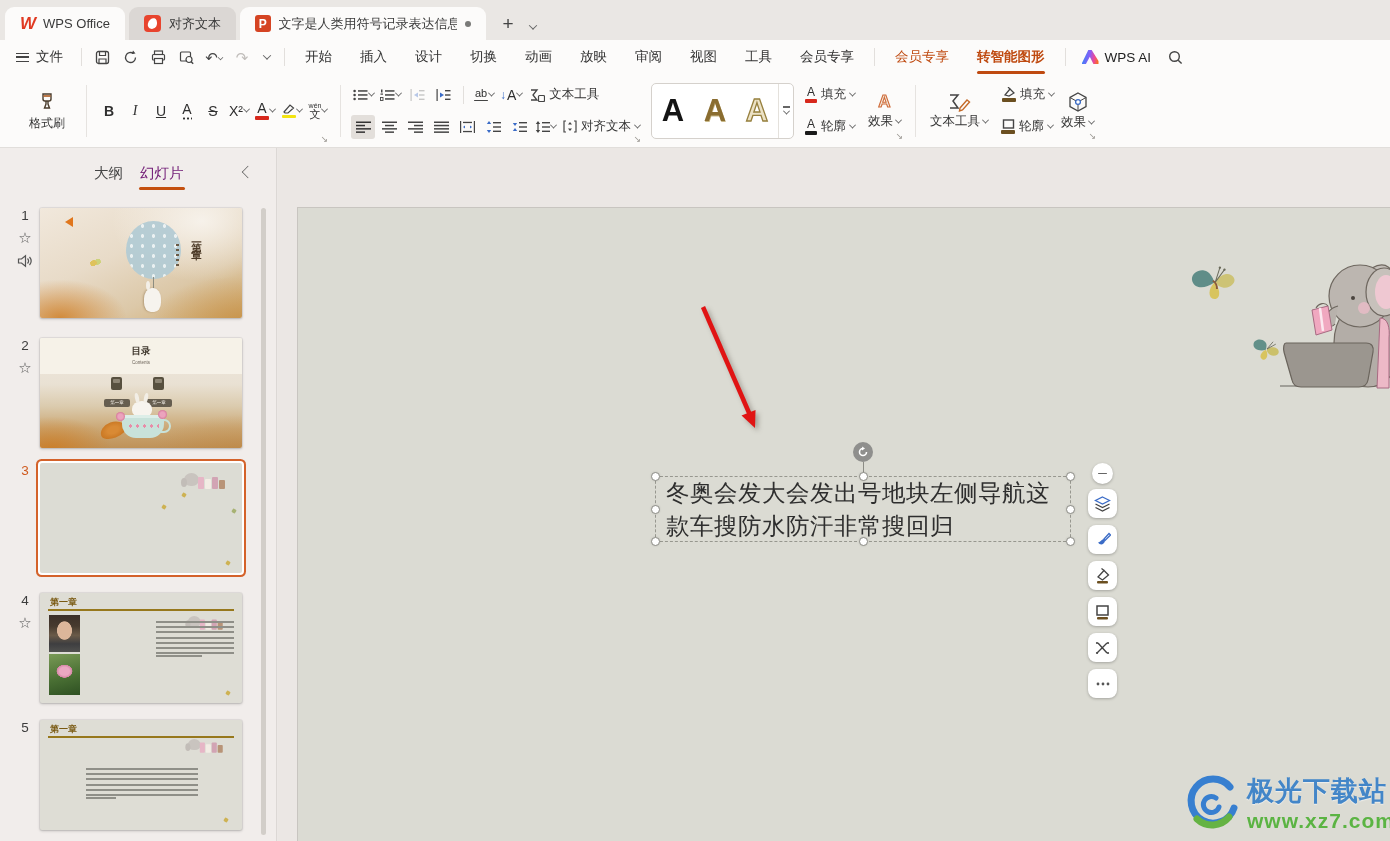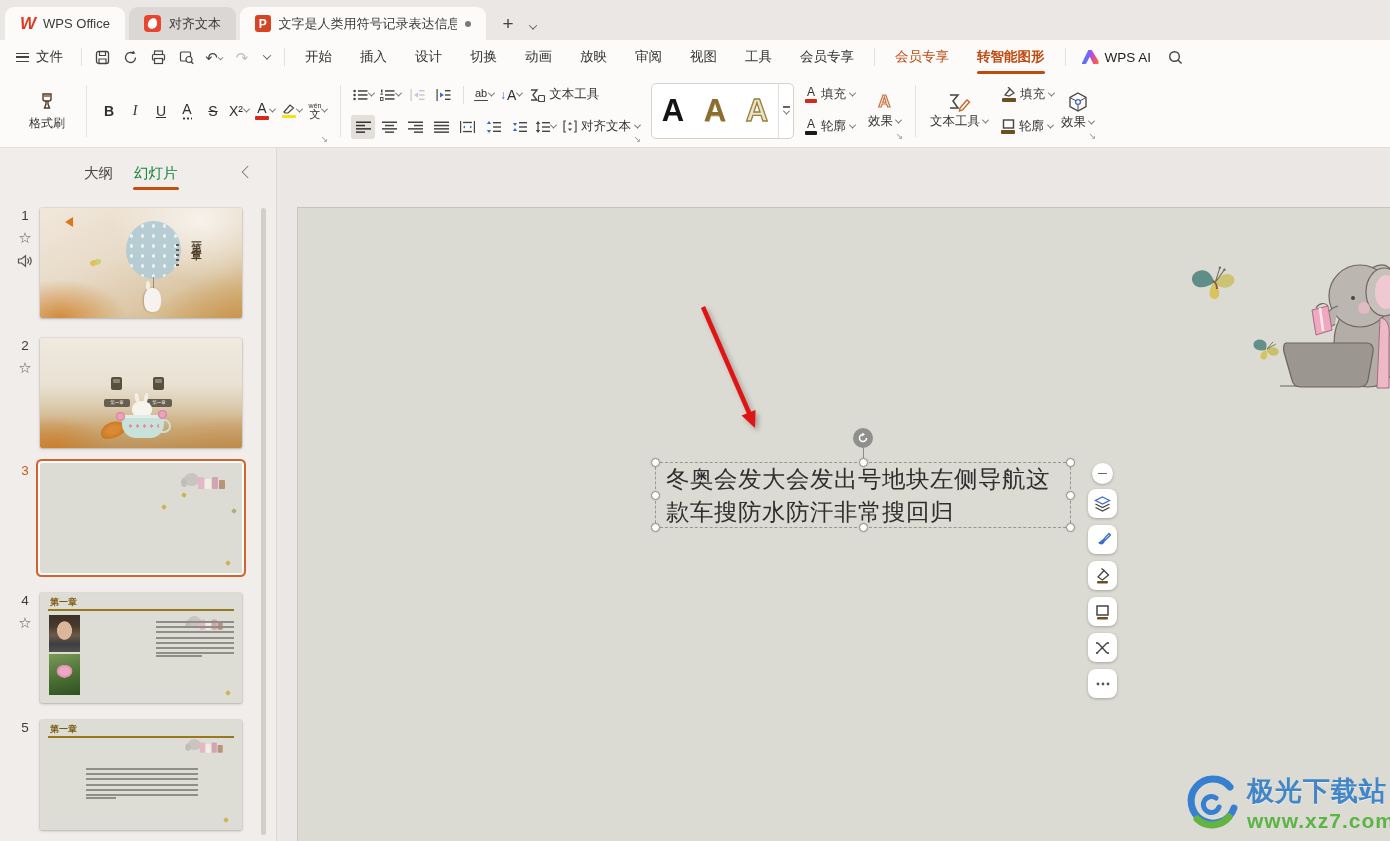--- a/index.html
+++ b/index.html
@@ -69,22 +69,22 @@
   .tile.a3{color:#ece2c6;-webkit-text-stroke:1.3px #97803f}
   .gal .more{width:15px;border-left:1px solid #e4e1dc;display:flex;flex-direction:column;align-items:center;justify-content:center;gap:2px}
   .gal .more i{display:block;width:7px;height:1.5px;background:#666}
   .vcol{display:flex;flex-direction:column;justify-content:center;gap:2px}
   .vbig{display:flex;flex-direction:column;align-items:center;justify-content:center;gap:1px;height:56px;padding:0 4px;font-size:12.5px;color:#333}
 
   
   #panel{position:absolute;top:148px;left:0;width:277px;bottom:0;background:#f1edeb;border-right:1px solid #dcd8d5}
   .ptabs{position:absolute;top:14px;left:0;width:100%;height:26px;font-size:14.5px}
   .ptab{position:absolute;top:2px;color:#454545}
-  .ptab.outl{left:84px}
-  .ptab.sld{left:134px;color:#15803d}
+  .ptab.outl{left:94px}
+  .ptab.sld{left:140px;color:#701a75}
   .ptab.sld::after{content:"";position:absolute;left:-1px;right:-1px;bottom:-7px;height:3px;background:#c4500f;border-radius:2px}
   .collapse{position:absolute;left:241px;top:3px;width:14px;height:14px;border-left:1.6px solid #555;border-bottom:1.6px solid #555;transform:rotate(45deg) scale(.62)}
   .srow{position:absolute;left:0;width:100%}
   .gut{position:absolute;left:12px;width:26px;text-align:center}
   .gnum{font-size:13.5px;color:#3d3d3d}
   .gnum.sel{color:#cf5a1e}
   .gstar{font-size:15px;color:#555;margin-top:7px;line-height:1}
   .gaudio{margin-top:9px}
   .thumb{position:absolute;left:40px;top:0;width:202px;height:110px;border-radius:2px;box-shadow:0 1px 3px rgba(0,0,0,.22),0 0 0 1px rgba(0,0,0,.05);overflow:hidden;background:#deddd5}
   .thumb.sel{box-shadow:0 0 0 2px #fff,0 0 0 4px #d4622a}
@@ -131,21 +131,21 @@
   .tline{position:absolute;left:8px;right:8px;top:16px;height:1.5px;background:#97781c}
   .tbars{position:absolute;background:repeating-linear-gradient(#8f8f88 0 2px,transparent 2px 5.2px)}
   .photo1{position:absolute;left:9px;top:22px;width:31px;height:37px;background:radial-gradient(13px 16px at 50% 42%,#dcb69a 55%,transparent 60%),linear-gradient(180deg,#3c3028 0%,#473a2e 30%,#6a5a48 55%,#3e3e40 78%,#50504e 100%)}
   .photo2{position:absolute;left:9px;top:61px;width:31px;height:41px;background:radial-gradient(11px 9px at 50% 42%,#eba8c2 45%,#d687a6 70%,transparent 74%),linear-gradient(165deg,#7a9a56 0%,#4a7034 55%,#2e5022 100%)}
 
   
   #canvas{position:absolute;top:148px;left:278px;right:0;bottom:0;background:#ebe7e4;overflow:hidden}
   #slide{position:absolute;left:19px;top:59px;right:0;bottom:0;background:#dbdbd3;border-left:1px solid #c8c5c0;border-top:1px solid #c8c5c0}
   .bfly{position:absolute}
   .arrow-svg{position:absolute;left:415px;top:150px;filter:drop-shadow(3px 3px 2.5px rgba(60,50,40,.35))}
-  #textbox{position:absolute;left:377px;top:314px;width:416px;height:66px;border:1px dashed #97978f}
+  #textbox{position:absolute;left:377px;top:328px;width:416px;height:66px;border:1px dashed #97978f}
   #textbox .txt{position:absolute;left:10px;top:0;right:6px;font-size:23.5px;line-height:33px;color:#2e2e2e;font-weight:500;letter-spacing:.5px}
   .h{position:absolute;width:9px;height:9px;border-radius:50%;background:#fff;border:1px solid #8c8c85;box-shadow:0 0 2px rgba(0,0,0,.15)}
   .rotwrap{position:absolute;left:50%;top:-35px;transform:translateX(-50%);width:20px;height:20px;border-radius:50%;background:#8f8f8d;display:flex;align-items:center;justify-content:center}
   .rotstem{position:absolute;left:50%;top:-15px;width:1px;height:11px;background:#8c8c85}
   .fbtn{position:absolute;left:810px;width:29px;height:29px;background:#fff;border-radius:8px;box-shadow:0 1px 3px rgba(0,0,0,.25);display:flex;align-items:center;justify-content:center}
   .fmin{position:absolute;left:814px;top:315px;width:21px;height:21px;background:#fff;border-radius:50%;box-shadow:0 1px 3px rgba(0,0,0,.25);display:flex;align-items:center;justify-content:center}
   .fmin i{display:block;width:9px;height:1.8px;background:#666;border-radius:1px}
   #wmark{position:absolute;left:905px;top:625px;display:flex;align-items:center;gap:6px;opacity:.95}
   .wm-name{font-size:27px;font-weight:bold;color:#3b82c8;letter-spacing:1px;text-shadow:0 1px 1px rgba(255,255,255,.6)}
   .wm-url{font-size:21px;font-weight:bold;color:#55b23c;letter-spacing:1px}
@@ -567,20 +567,24 @@
       <div class="vchap">第一章</div>
     </div>
   </div>
 
   <div class="srow" style="top:190px;height:110px">
     <div class="gut">
       <div class="gnum">2</div>
       <div class="gstar">☆</div>
     </div>
     <div class="thumb t2">
+      <div class="t2band">
+        <div class="t2title">目录</div>
+        <div class="t2sub">Contents</div>
+      </div>
       <div class="t2ic" style="left:71px"></div>
       <div class="t2ic" style="left:113px"></div>
       <div class="t2lab" style="left:64px">第一章</div>
       <div class="t2lab" style="left:106px">第一章</div>
       <div class="cleaf"></div>
       <div class="cbunny"></div>
       <div class="cup"></div>
       <div class="cflow" style="left:76px;top:74px"></div>
       <div class="cflow" style="left:118px;top:72px"></div>
     </div>

